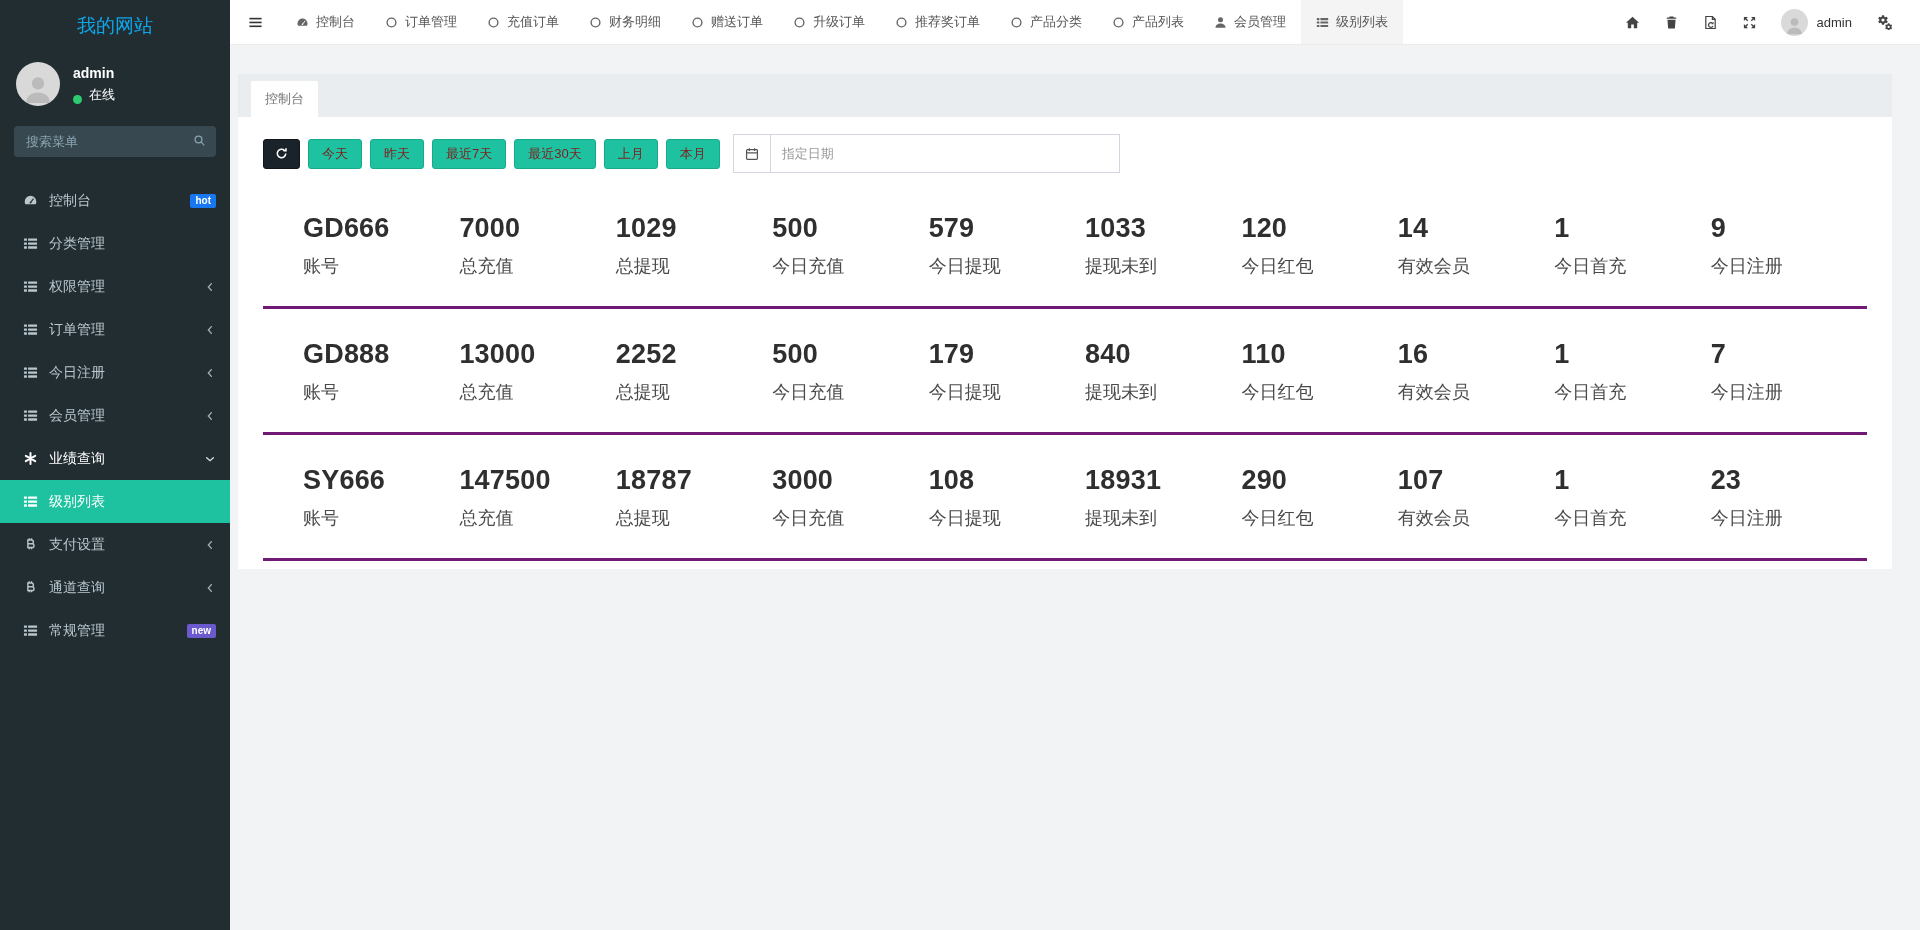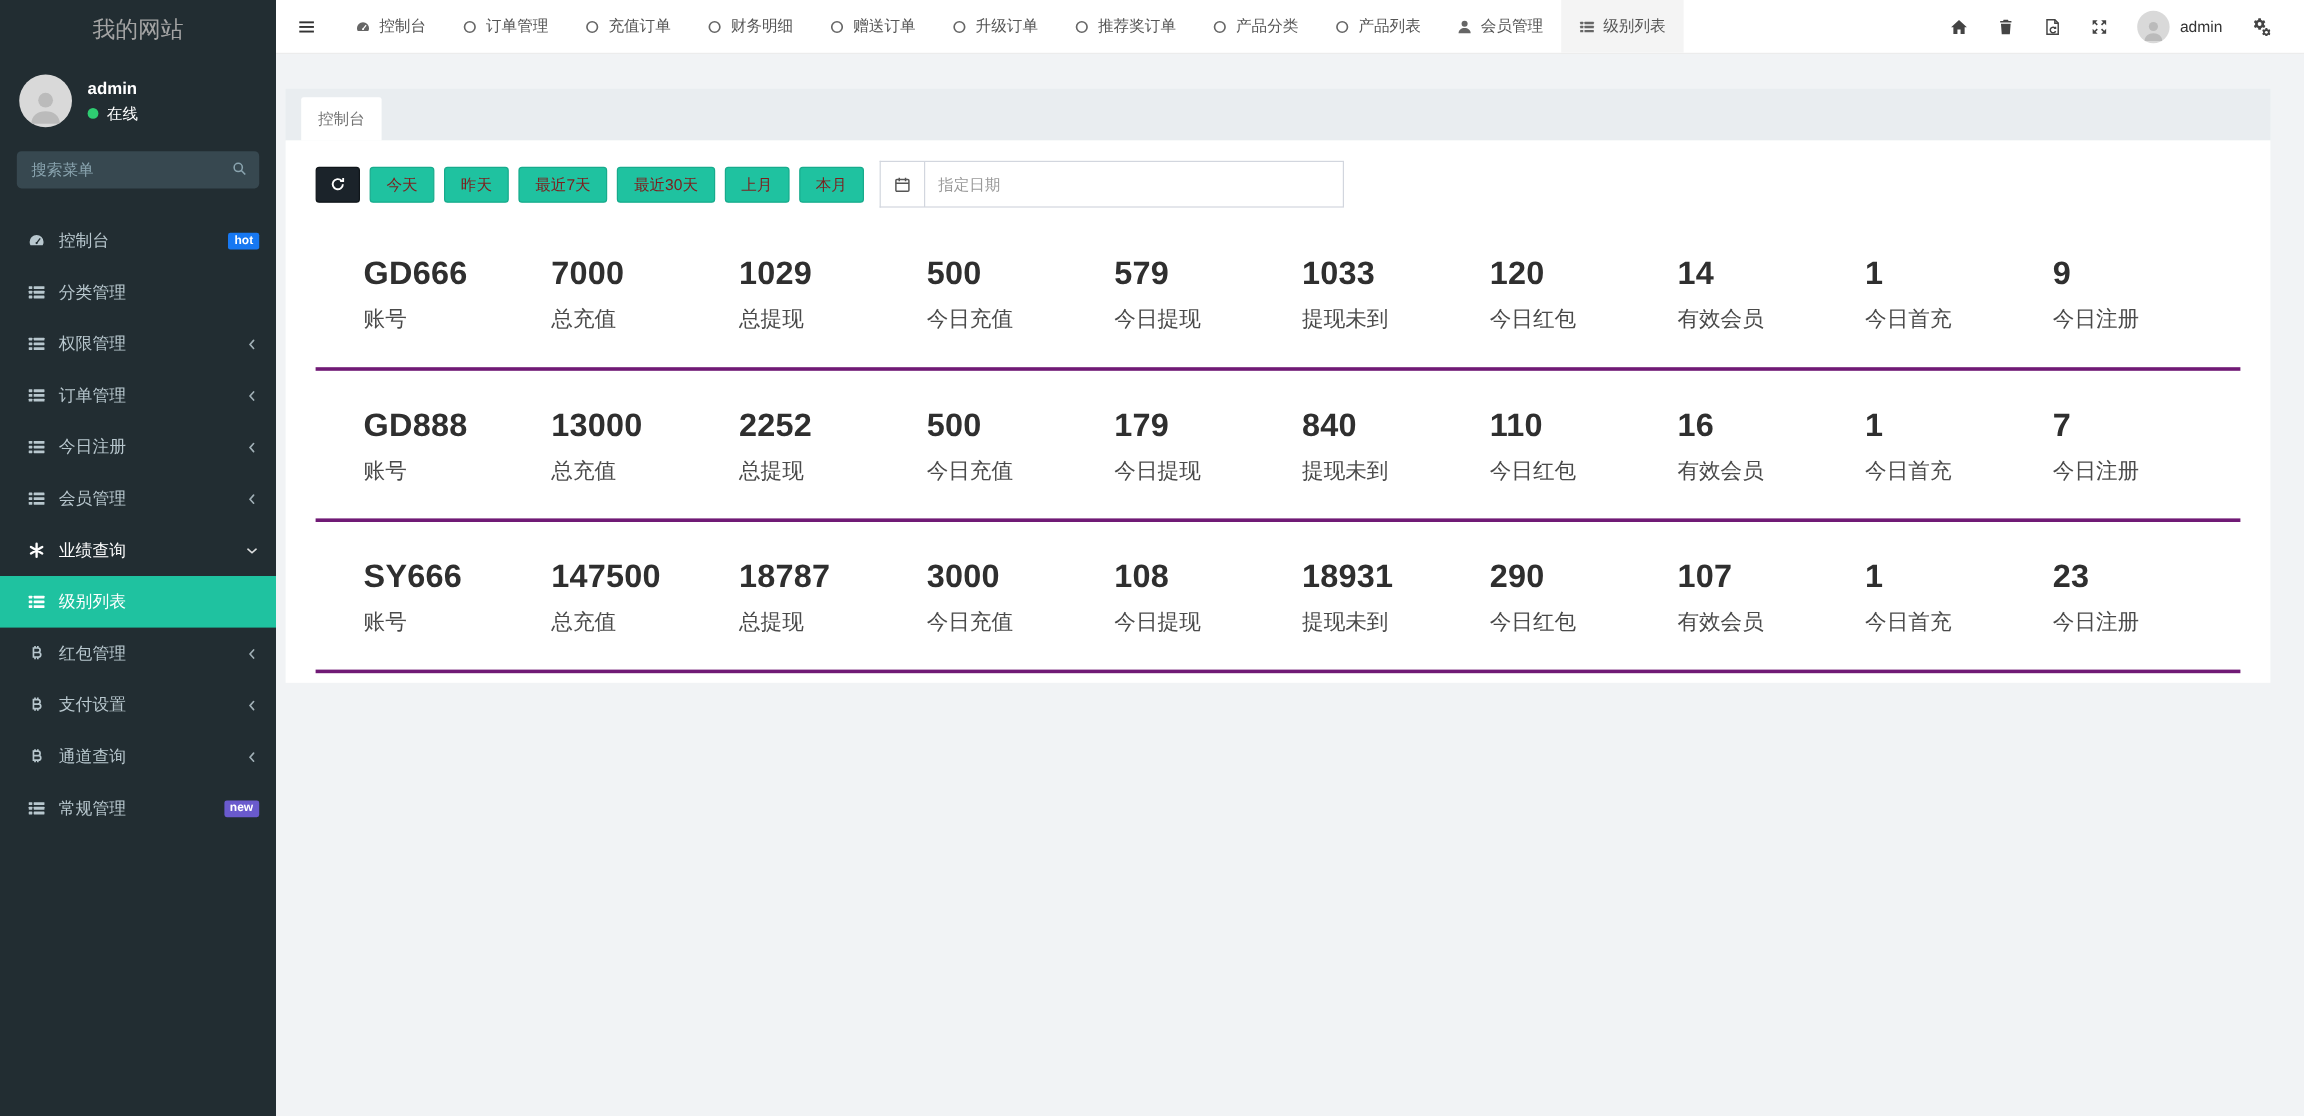--- a/index.html
+++ b/index.html
@@ -6,26 +6,26 @@
   body{
     width:1920px;height:930px;overflow:hidden;
     font-family:"Liberation Sans","DejaVu Sans",sans-serif;
     background:#f1f3f5;
     -webkit-font-smoothing:antialiased;
   }
   .app{display:flex;width:1920px;height:930px;}
 
   
   .sidebar{width:230px;flex-shrink:0;background:#222d32;color:#b8c7ce;--icon-bg:#222d32;}
-  .brand{height:52px;line-height:52px;text-align:center;color:#a3a3a3;font-size:19px;}
+  .brand{height:52px;line-height:52px;text-align:center;color:#0ea5e9;font-size:19px;}
   .user-panel{display:flex;align-items:center;gap:13px;padding:10px 16px 12px;}
   .avatar{width:44px;height:44px;border-radius:50%;background:#d9d9d9;overflow:hidden;flex-shrink:0;display:flex;align-items:flex-end;justify-content:center;}
   .avatar svg{width:34px;height:34px;display:block;}
   .user-name{color:#fff;font-weight:bold;font-size:14px;}
-  .user-status{display:flex;align-items:center;gap:7px;color:#fff;font-size:13px;margin-top:5px;}
+  .user-status{display:flex;align-items:flex-end;gap:7px;color:#fff;font-size:13px;margin-top:5px;}
   .dot{width:9px;height:9px;border-radius:50%;background:#2ecc71;}
   .search{margin:8px 14px 16px;position:relative;}
   .search input{width:100%;box-sizing:border-box;height:31px;background:#374850;border:none;border-radius:4px;color:#ccc;padding:0 46px 0 12px;font-size:13px;outline:none;}
   .search input::placeholder{color:#8aa4af;}
   .search .icon{position:absolute;right:10px;top:8px;color:#8aa4af;}
   .menu{padding-top:6px;}
   .menu-item{display:flex;align-items:center;height:43px;padding:0 14px 0 23px;font-size:14px;color:#b8c7ce;cursor:pointer;text-decoration:none;}
   .menu-item .mi-icon{margin-right:11px;}
   .mi-label{flex:1;}
   .menu-item.open{color:#fff;}
@@ -229,33 +229,20 @@
             </svg>
           </span>
           <span class="mi-label">级别列表</span>
         </a>
         <a class="menu-item">
           <span class="icon sz15 mi-icon">
             <svg viewBox="0 0 16 16" fill="none" stroke="currentColor" stroke-width="1.5">
               <path d="M5.2 3.2h3.9a2 2 0 0 1 0 4H5.2zM5.2 7.2h4.5a2 2 0 0 1 0 4H5.2zM5.2 3.2v8M6.6 1.4v1.8M9.1 1.4v1.8M6.6 11.2v1.9M9.1 11.2v1.9"></path>
             </svg>
           </span>
-          <span class="mi-label">红包管理</span>
-          <span class="icon sz12 chev">
-            <svg viewBox="0 0 16 16" fill="none" stroke="currentColor" stroke-width="1.8" stroke-linecap="round">
-              <path d="m9.8 3.5-4 4.5 4 4.5"></path>
-            </svg>
-          </span>
-        </a>
-        <a class="menu-item">
-          <span class="icon sz15 mi-icon">
-            <svg viewBox="0 0 16 16" fill="none" stroke="currentColor" stroke-width="1.5">
-              <path d="M5.2 3.2h3.9a2 2 0 0 1 0 4H5.2zM5.2 7.2h4.5a2 2 0 0 1 0 4H5.2zM5.2 3.2v8M6.6 1.4v1.8M9.1 1.4v1.8M6.6 11.2v1.9M9.1 11.2v1.9"></path>
-            </svg>
-          </span>
           <span class="mi-label">支付设置</span>
           <span class="icon sz12 chev">
             <svg viewBox="0 0 16 16" fill="none" stroke="currentColor" stroke-width="1.8" stroke-linecap="round">
               <path d="m9.8 3.5-4 4.5 4 4.5"></path>
             </svg>
           </span>
         </a>
         <a class="menu-item">
           <span class="icon sz15 mi-icon">
             <svg viewBox="0 0 16 16" fill="none" stroke="currentColor" stroke-width="1.5">

